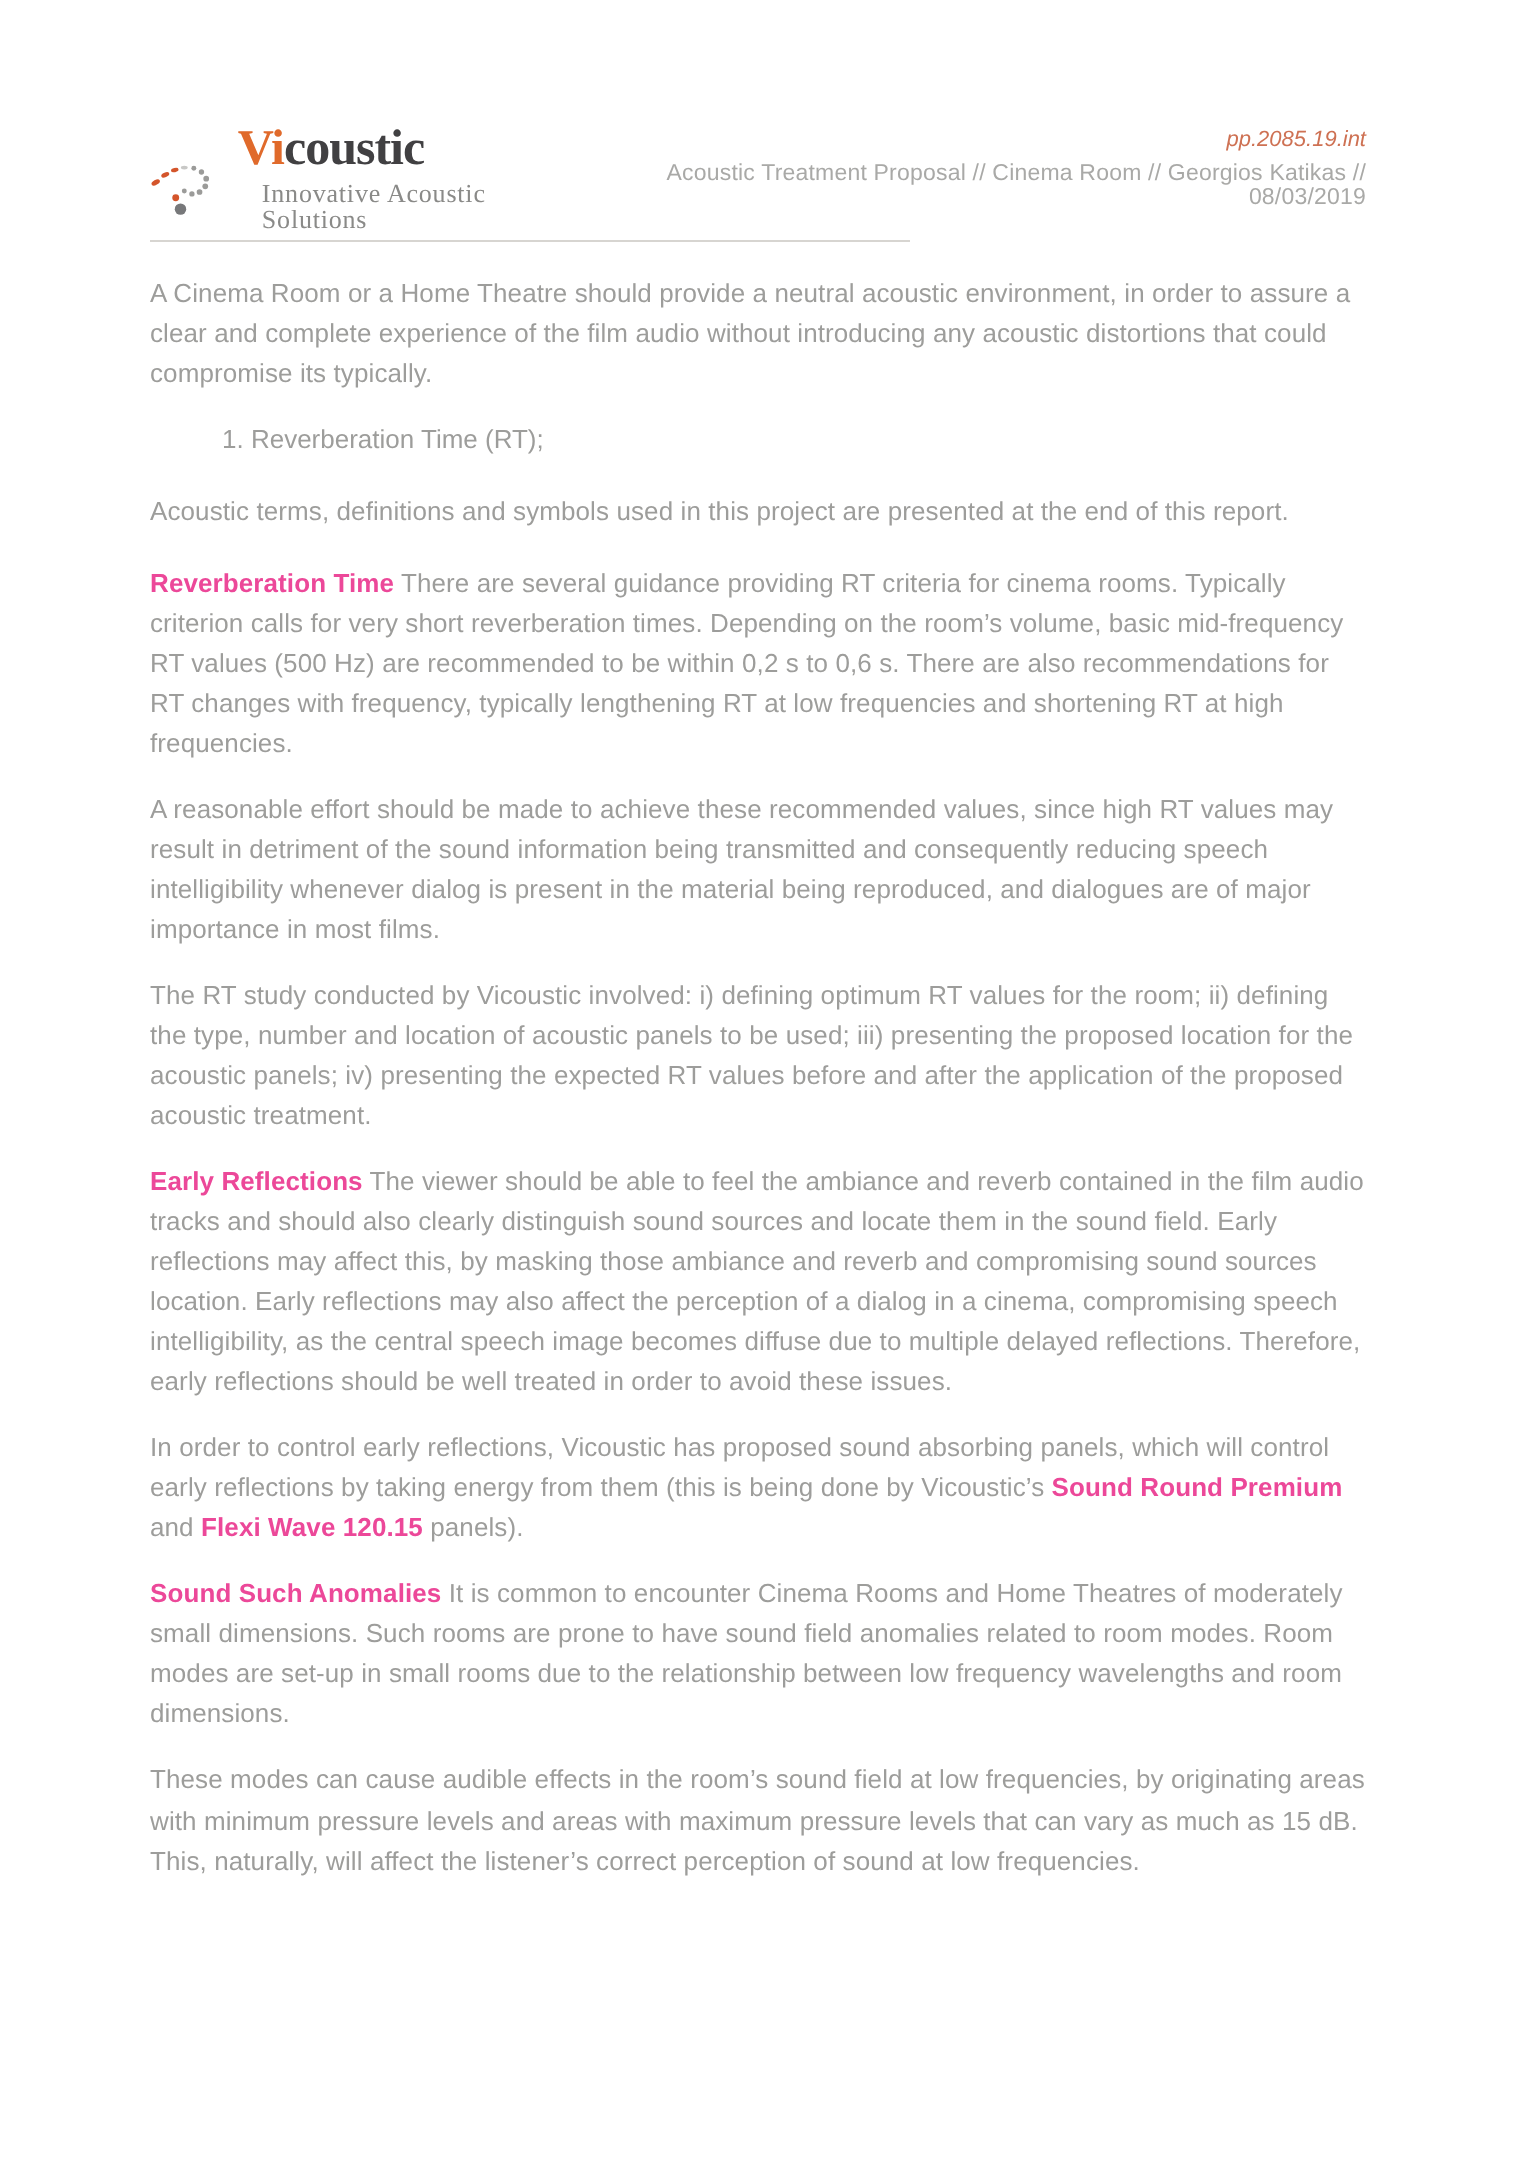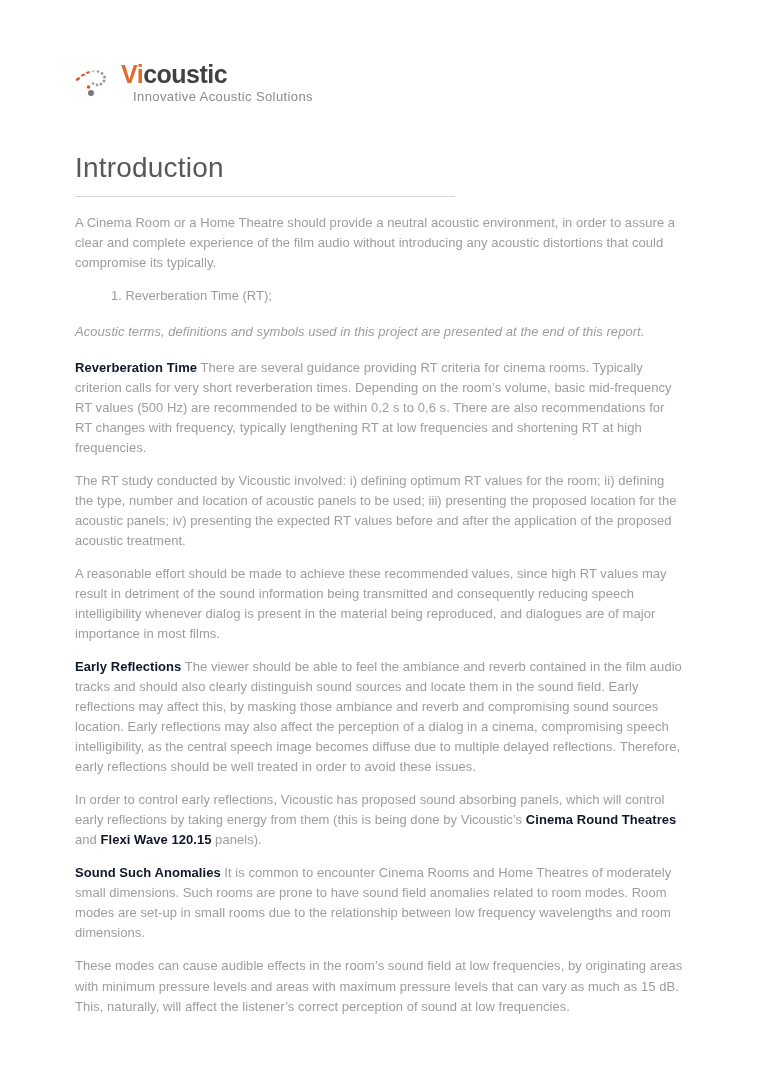--- a/index.html
+++ b/index.html
@@ -16,21 +16,21 @@
     overflow: hidden;
   }
 
   
   .header {
     display: flex;
     justify-content: space-between;
     align-items: flex-start;
     height: 46px;
   }
-  .logo { display: flex; align-items: flex-start; }
+  .logo { display: flex; align-items: flex-end; font-family: Liberation Serif, serif; }
   .logo-swirl { width: 44px; height: 40px; margin-right: 2px; margin-top: 2px; }
   .logo-text-block { line-height: 1; }
   .logo-text {
     font-size: 25px;
     font-weight: 700;
     letter-spacing: -0.5px;
     line-height: 1;
   }
   .logo-vi { color: #E06A2B; }
   .logo-rest { color: #414042; }
@@ -72,26 +72,25 @@
   
   .content { margin-top: 16px; }
   .content p {
     font-size: 13px;
     line-height: 1.54;
     color: #9d9d9b;
     margin-bottom: 13px;
     letter-spacing: 0.05px;
   }
   .content p.note {
-    font-style: italic;
     margin-bottom: 16px;
   }
   .lead {
     font-weight: 700;
-    color: #0f172a;
+    color: #ec4899;
   }
   .numbered {
     list-style: none;
     margin: 3px 0 16px 36px;
   }
   .numbered li {
     font-size: 13px;
     line-height: 1.54;
     color: #9d9d9b;
     margin-bottom: 5px;
@@ -120,44 +119,47 @@
         <circle cx="18" cy="19.5" r="1.3" fill="#9b9b99"></circle>
 
         <circle cx="13.5" cy="23" r="1.8" fill="#D4552B"></circle>
         <circle cx="16" cy="29" r="3.0" fill="#77787a"></circle>
       </svg>
       <div class="logo-text-block">
         <div class="logo-text"><span class="logo-vi">Vi</span><span class="logo-rest">coustic</span></div>
         <div class="logo-tagline">Innovative Acoustic Solutions</div>
       </div>
     </div>
+    <div class="header-meta">
+      <div class="doc-ref">pp.2085.19.int</div>
+      <div class="doc-meta">Acoustic Treatment Proposal // Cinema Room // Georgios Katikas // 08/03/2019</div>
+    </div>
   </header>
 
-  <h1 class="page-title">Introduction</h1>
   <hr class="title-rule">
 
   <div class="content">
 
     <p>A Cinema Room or a Home Theatre should provide a neutral acoustic environment, in order to assure a clear and complete experience of the film audio without introducing any acoustic distortions that could compromise its typically.</p>
 
 
     <ol class="numbered">
       <li>1. Reverberation Time (RT);</li>
     </ol>
 
     <p class="note">Acoustic terms, definitions and symbols used in this project are presented at the end of this report.</p>
 
     <p><span class="lead">Reverberation Time</span><span> There are several guidance providing RT criteria for cinema rooms. Typically criterion calls for very short reverberation times. Depending on the room’s volume, basic mid-frequency RT values (500 Hz) are recommended to be within 0,2 s to 0,6 s. There are also recommendations for RT changes with frequency, typically lengthening RT at low frequencies and shortening RT at high frequencies.</span></p>
 
+    <p>A reasonable effort should be made to achieve these recommended values, since high RT values may result in detriment of the sound information being transmitted and consequently reducing speech intelligibility whenever dialog is present in the material being reproduced, and dialogues are of major importance in most films.</p>
+
     <p>The RT study conducted by Vicoustic involved: i) defining optimum RT values for the room; ii) defining the type, number and location of acoustic panels to be used; iii) presenting the proposed location for the acoustic panels; iv) presenting the expected RT values before and after the application of the proposed acoustic treatment.</p>
-
-    <p>A reasonable effort should be made to achieve these recommended values, since high RT values may result in detriment of the sound information being transmitted and consequently reducing speech intelligibility whenever dialog is present in the material being reproduced, and dialogues are of major importance in most films.</p>
 
     <p><span class="lead">Early Reflections</span><span> The viewer should be able to feel the ambiance and reverb contained in the film audio tracks and should also clearly distinguish sound sources and locate them in the sound field. Early reflections may affect this, by masking those ambiance and reverb and compromising sound sources location. Early reflections may also affect the perception of a dialog in a cinema, compromising speech intelligibility, as the central speech image becomes diffuse due to multiple delayed reflections. Therefore, early reflections should be well treated in order to avoid these issues.</span></p>
 
-    <p><span>In order to control early reflections, Vicoustic has proposed sound absorbing panels, which will control early reflections by taking energy from them (this is being done by Vicoustic’s </span><span class="lead">Cinema Round Theatres</span><span> and </span><span class="lead">Flexi Wave 120.15</span><span> panels).</span></p>
+    <p><span>In order to control early reflections, Vicoustic has proposed sound absorbing panels, which will control early reflections by taking energy from them (this is being done by Vicoustic’s </span><span class="lead">Sound Round Premium</span><span> and </span><span class="lead">Flexi Wave 120.15</span><span> panels).</span></p>
 
     <p><span class="lead">Sound Such Anomalies</span><span> It is common to encounter Cinema Rooms and Home Theatres of moderately small dimensions. Such rooms are prone to have sound field anomalies related to room modes. Room modes are set-up in small rooms due to the relationship between low frequency wavelengths and room dimensions.</span></p>
 
     <p>These modes can cause audible effects in the room’s sound field at low frequencies, by originating areas with minimum pressure levels and areas with maximum pressure levels that can vary as much as 15 dB. This, naturally, will affect the listener’s correct perception of sound at low frequencies.</p>
 
   </div>
 </div>
 
 </body></html>

